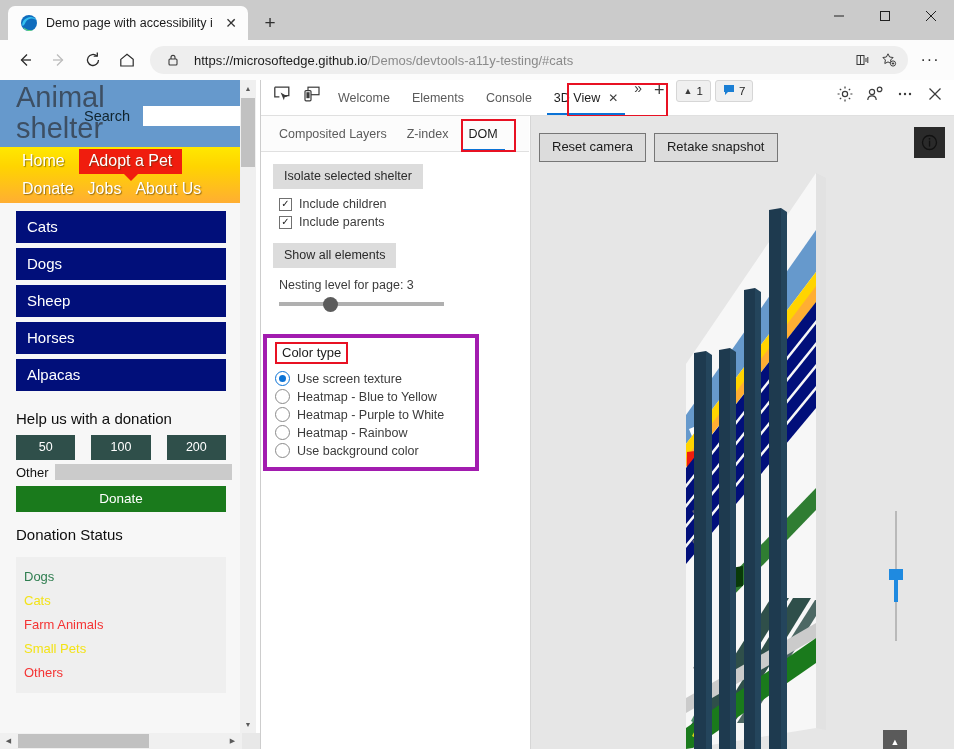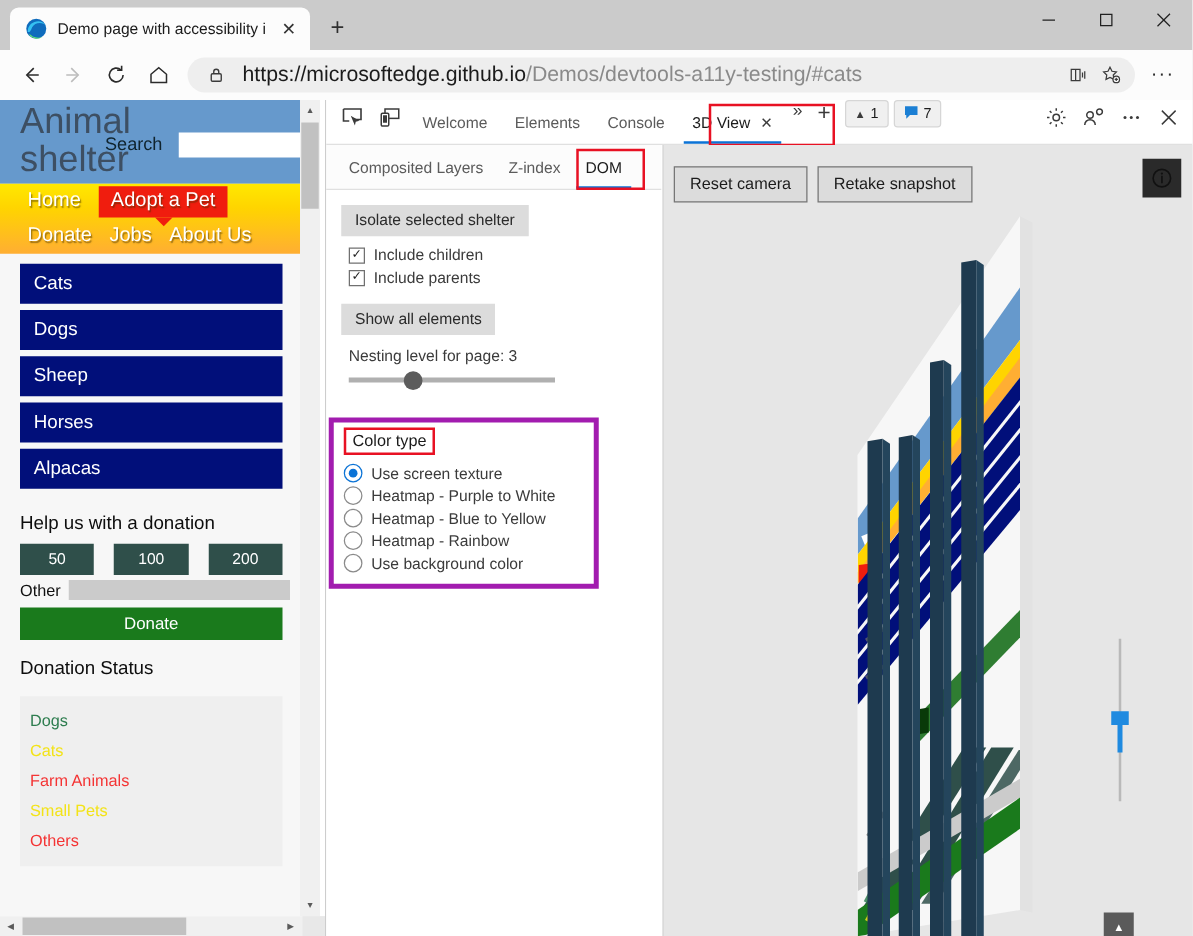--- a/index.html
+++ b/index.html
@@ -48,21 +48,21 @@
     width: 34px; height: 30px; display: flex; align-items: center; justify-content: center;
     color: #2b2b2b; border-radius: 4px; flex: 0 0 34px;
   }
   .navbtn.disabled { color: #b5b5b5; }
   .omnibox {
     flex: 1 1 auto; height: 28px; background: #eeeeee; border-radius: 14px;
     display: flex; align-items: center; padding: 0 6px 0 10px; margin: 0 6px;
     min-width: 0;
   }
   .omnibox .url {
-    flex: 1 1 auto; font-size: 17px; color: #8a8a8a; margin-left: 8px;
+    flex: 1 1 auto; font-size: 13px; color: #8a8a8a; margin-left: 8px;
     white-space: nowrap; overflow: hidden;
   }
   .omnibox .url b { color: #1b1b1b; font-weight: 400; }
   .om-icon { width: 26px; height: 24px; display: flex; align-items: center; justify-content: center; }
   .navbar .dots { width: 32px; flex: 0 0 32px; text-align: center; font-size: 16px; color: #2b2b2b; letter-spacing: 1px; }
 
   
   .viewport {
     position: absolute; left: 0; top: 80px; width: 260px; height: 669px;
     background: #ffffff; overflow: hidden;
@@ -521,25 +521,25 @@
       </div>
 
       <div class="colorgroup">
         <div class="group-title">Color type</div>
         <div class="radio-row">
           <span class="radio sel"></span>
           <span class="radio-label">Use screen texture</span>
         </div>
         <div class="radio-row">
           <span class="radio"></span>
-          <span class="radio-label">Heatmap - Purple to White</span>
+          <span class="radio-label">Heatmap - Blue to Yellow</span>
         </div>
         <div class="radio-row">
           <span class="radio"></span>
-          <span class="radio-label">Heatmap - Blue to Yellow</span>
+          <span class="radio-label">Heatmap - Purple to White</span>
         </div>
         <div class="radio-row">
           <span class="radio"></span>
           <span class="radio-label">Heatmap - Rainbow</span>
         </div>
         <div class="radio-row">
           <span class="radio"></span>
           <span class="radio-label">Use background color</span>
         </div>
       </div>

